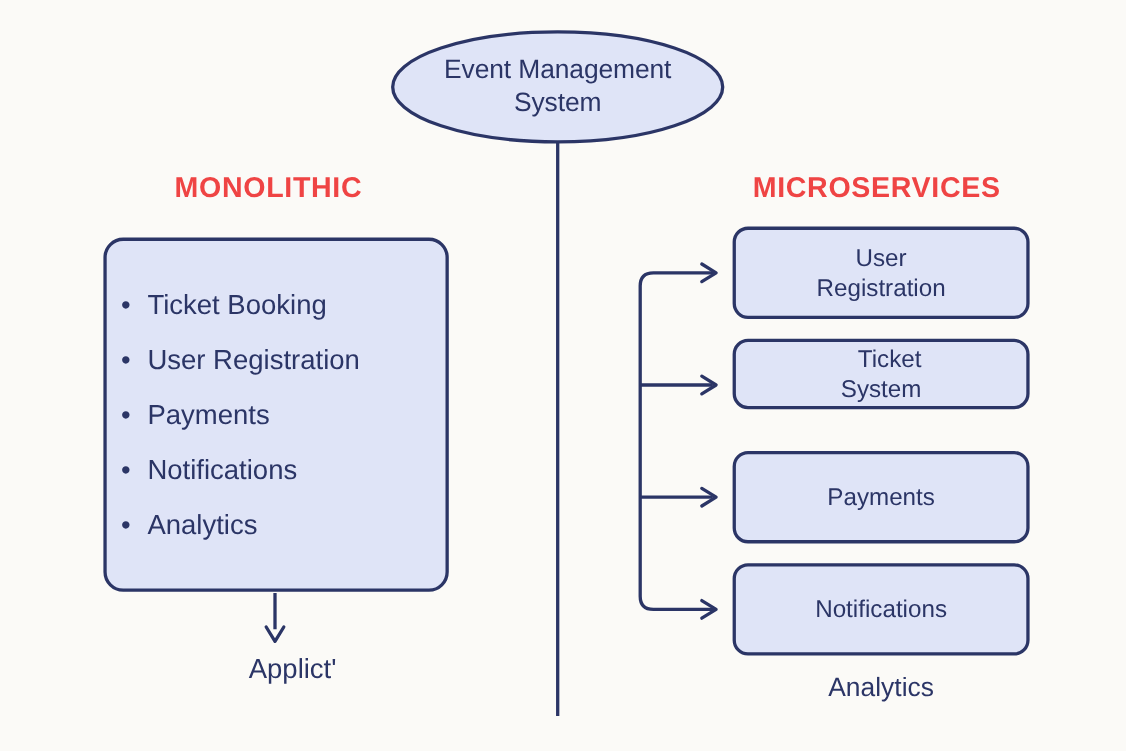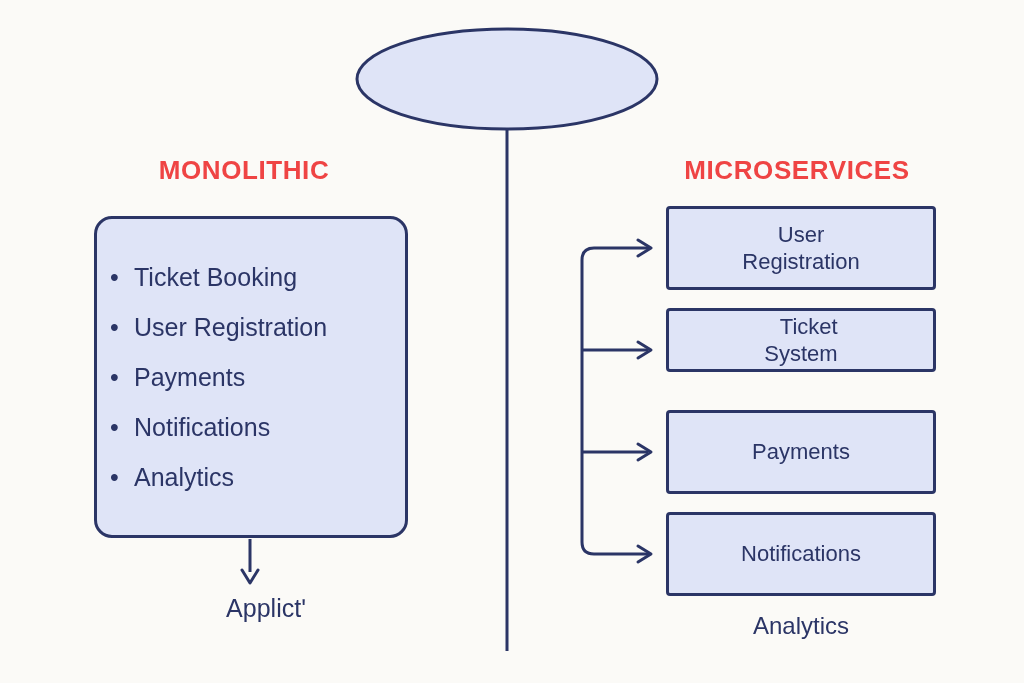--- a/index.html
+++ b/index.html
@@ -121,21 +121,21 @@
   }
 
   
   .svc-box {
     position: absolute;
     left: 666px;
     width: 270px;
     box-sizing: border-box;
     background: #dfe4f7;
     border: 3px solid #2b3566;
-    border-radius: 4px;
+    border-radius: 14px;
     display: flex;
     align-items: center;
     justify-content: center;
     text-align: center;
     color: #2b3566;
     font-size: 22px;
     line-height: 1.25;
   }
   #svc-box-0 { top: 206px; height: 84px; }
   #svc-box-1 { top: 308px; height: 64px; text-align: right; }
@@ -174,20 +174,24 @@
     <line x1="582" y1="350" x2="648" y2="350" stroke="#2b3566" stroke-width="3"></line>
 
     <line x1="582" y1="452" x2="648" y2="452" stroke="#2b3566" stroke-width="3"></line>
 
     <path d="M 638 240 L 651 248 L 638 256" fill="none" stroke="#2b3566" stroke-width="3" stroke-linecap="round" stroke-linejoin="round"></path>
     <path d="M 638 342 L 651 350 L 638 358" fill="none" stroke="#2b3566" stroke-width="3" stroke-linecap="round" stroke-linejoin="round"></path>
     <path d="M 638 444 L 651 452 L 638 460" fill="none" stroke="#2b3566" stroke-width="3" stroke-linecap="round" stroke-linejoin="round"></path>
     <path d="M 638 546 L 651 554 L 638 562" fill="none" stroke="#2b3566" stroke-width="3" stroke-linecap="round" stroke-linejoin="round"></path>
   </svg>
 
+  <div class="root-ellipse-label">
+    <span>Event Management</span>
+    <span>System</span>
+  </div>
 
   <div id="heading-monolithic" class="col-heading">MONOLITHIC</div>
 
   <div id="heading-microservices" class="col-heading">MICROSERVICES</div>
 
   <div class="mono-box"></div>
 
   <ul class="mono-list">
     <li>
       <span>Ticket Booking</span>

